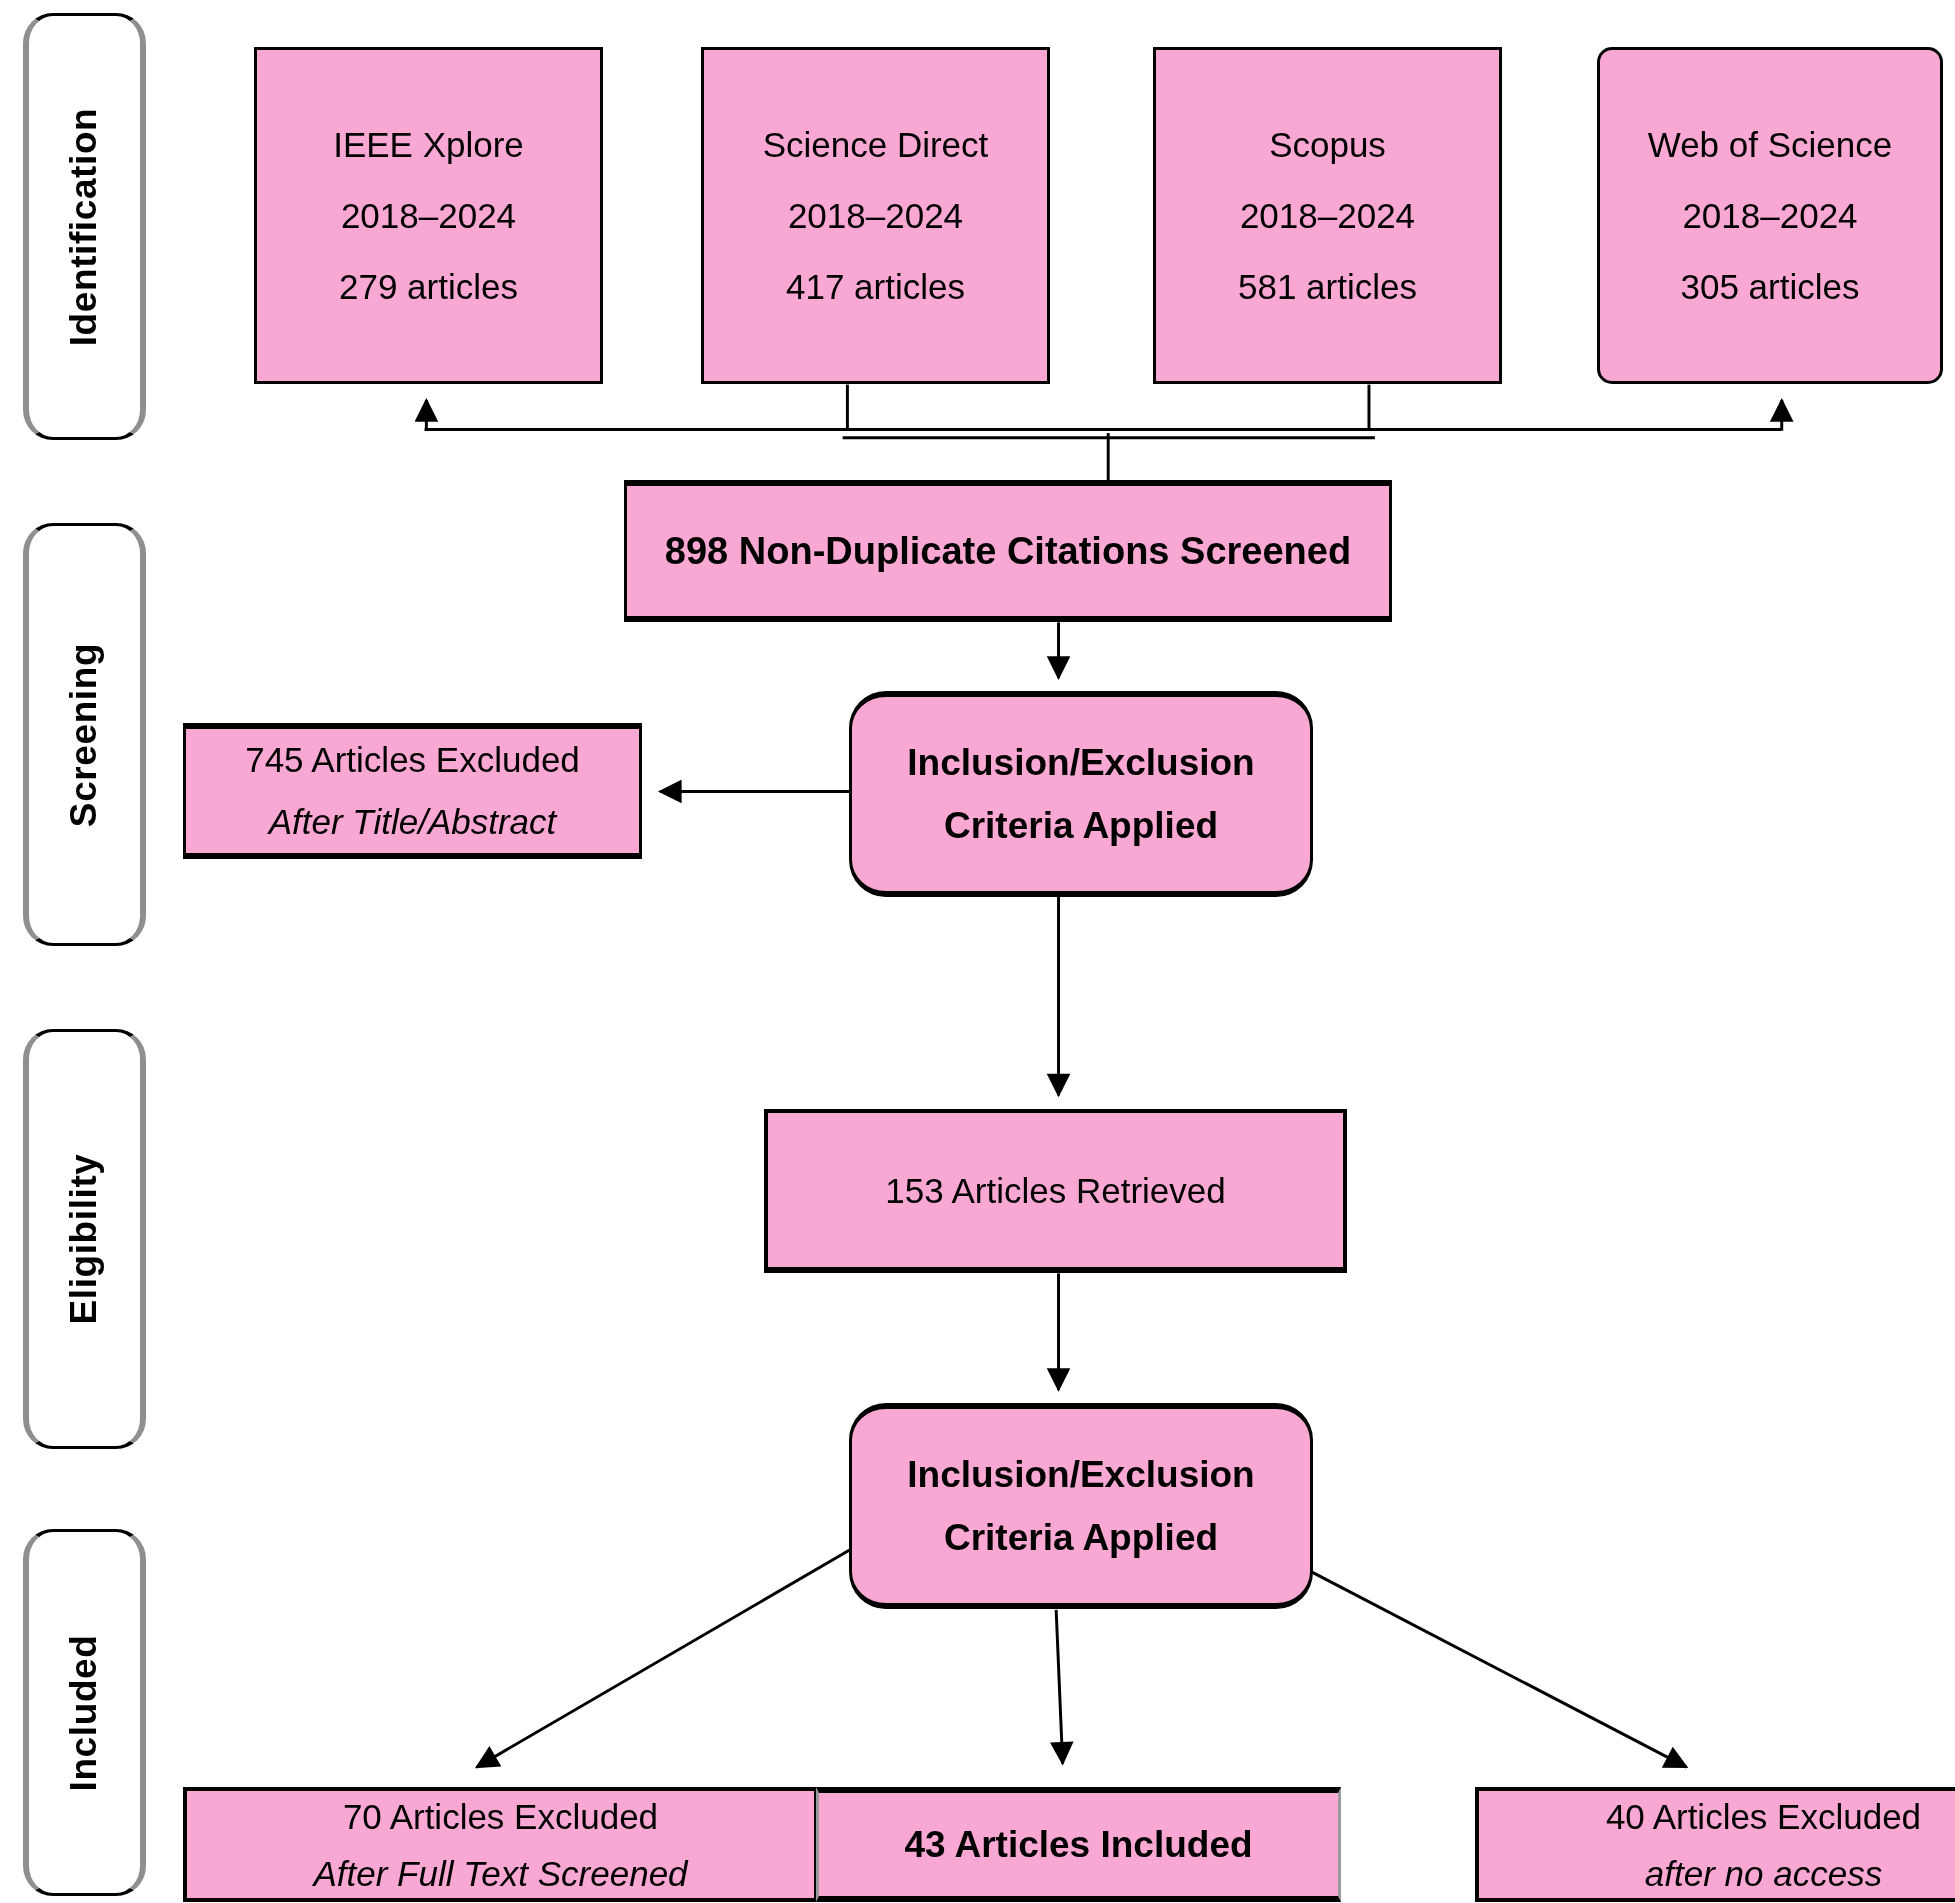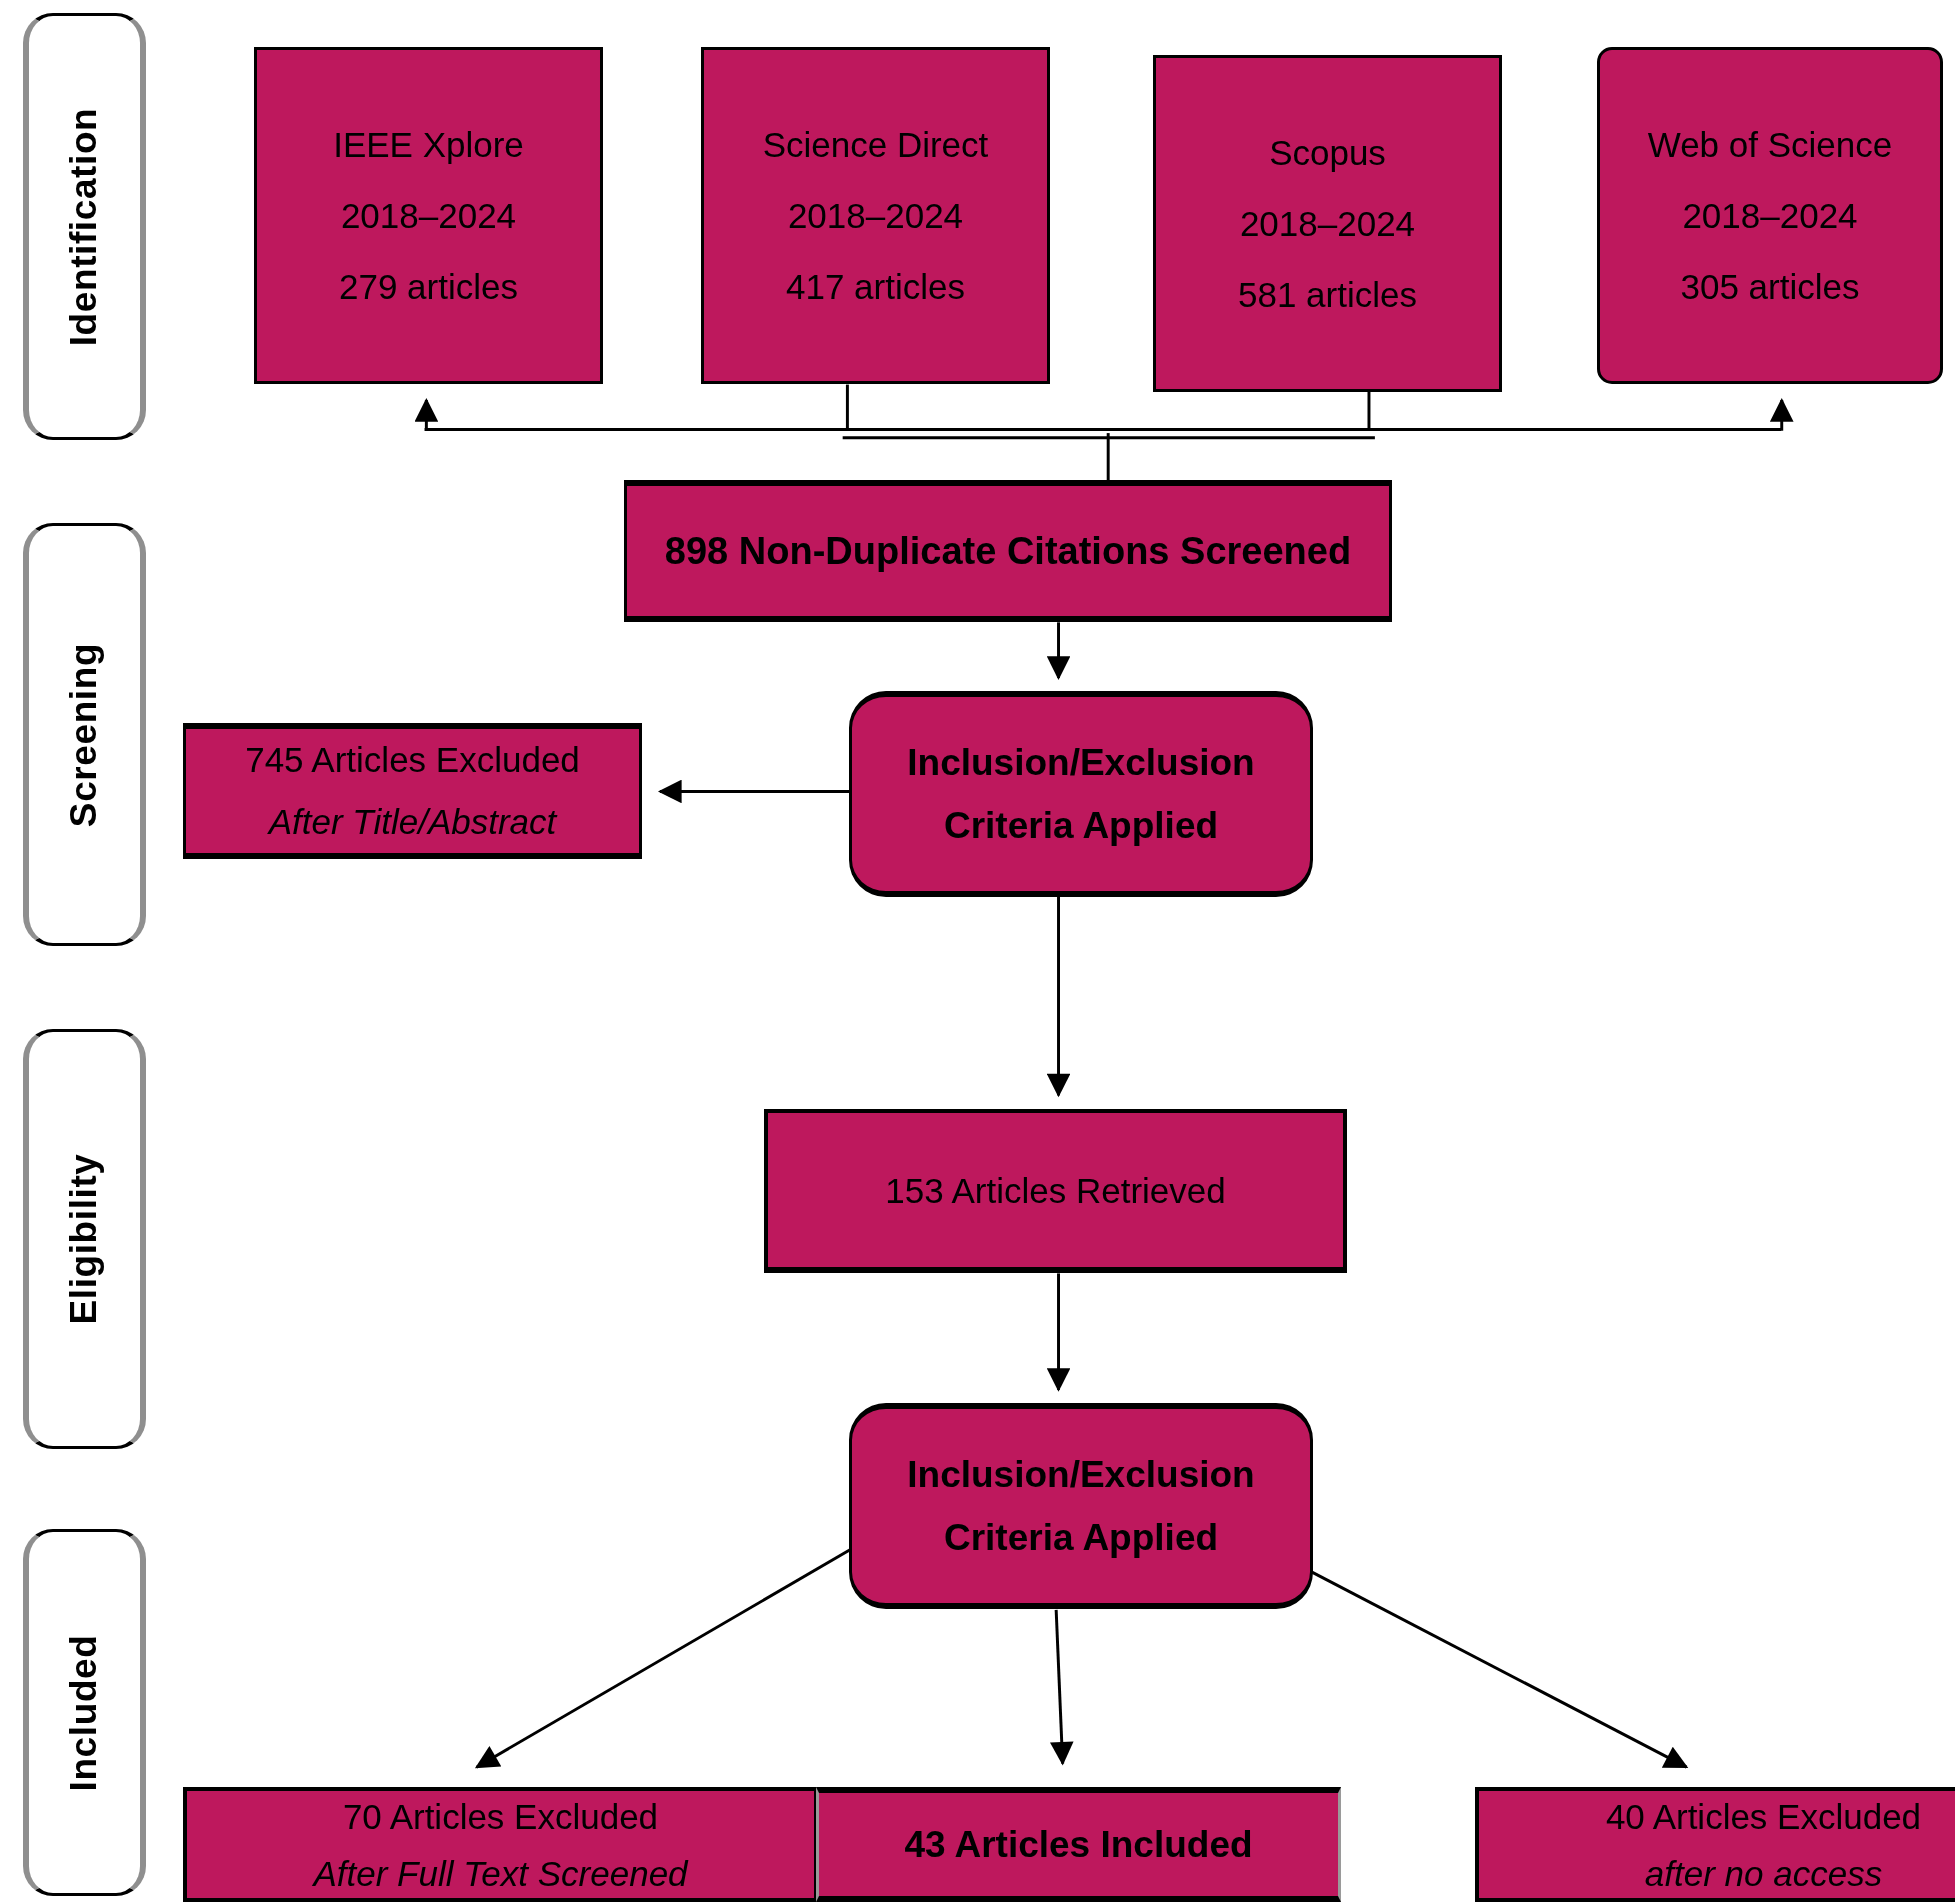--- a/index.html
+++ b/index.html
@@ -54,34 +54,34 @@
   }
   .stage-identification { top: 13px;   height: 427px; }
   .stage-screening      { top: 523px;  height: 423px; }
   .stage-eligibility    { top: 1029px; height: 420px; }
   .stage-included       { top: 1529px; height: 367px; }
 
   
   .box {
     position: absolute;
     box-sizing: border-box;
-    background: #be185d;
+    background: #f9a8d4;
     border: 3.5px solid #000000;
     display: flex;
     flex-direction: column;
     align-items: center;
     justify-content: center;
     text-align: center;
     font-size: 35px;
     line-height: 69px;
   }
   .source-box { top: 47px; height: 337px; width: 349px; }
   .source-1 { left: 254px; }
   .source-2 { left: 701px; }
-  .source-3 { left: 1153px; margin-top: 8px; }
+  .source-3 { left: 1153px; }
   .source-4 { left: 1597px; width: 346px; border-radius: 15px; }
   .source-box span { display: block; line-height: 71px; }
 
   .screened-box {
     left: 624px; top: 480px; width: 768px; height: 142px;
     border-width: 6.5px 3.5px;
     font-weight: bold;
     font-size: 38px;
   }
   .excluded-title-box {

